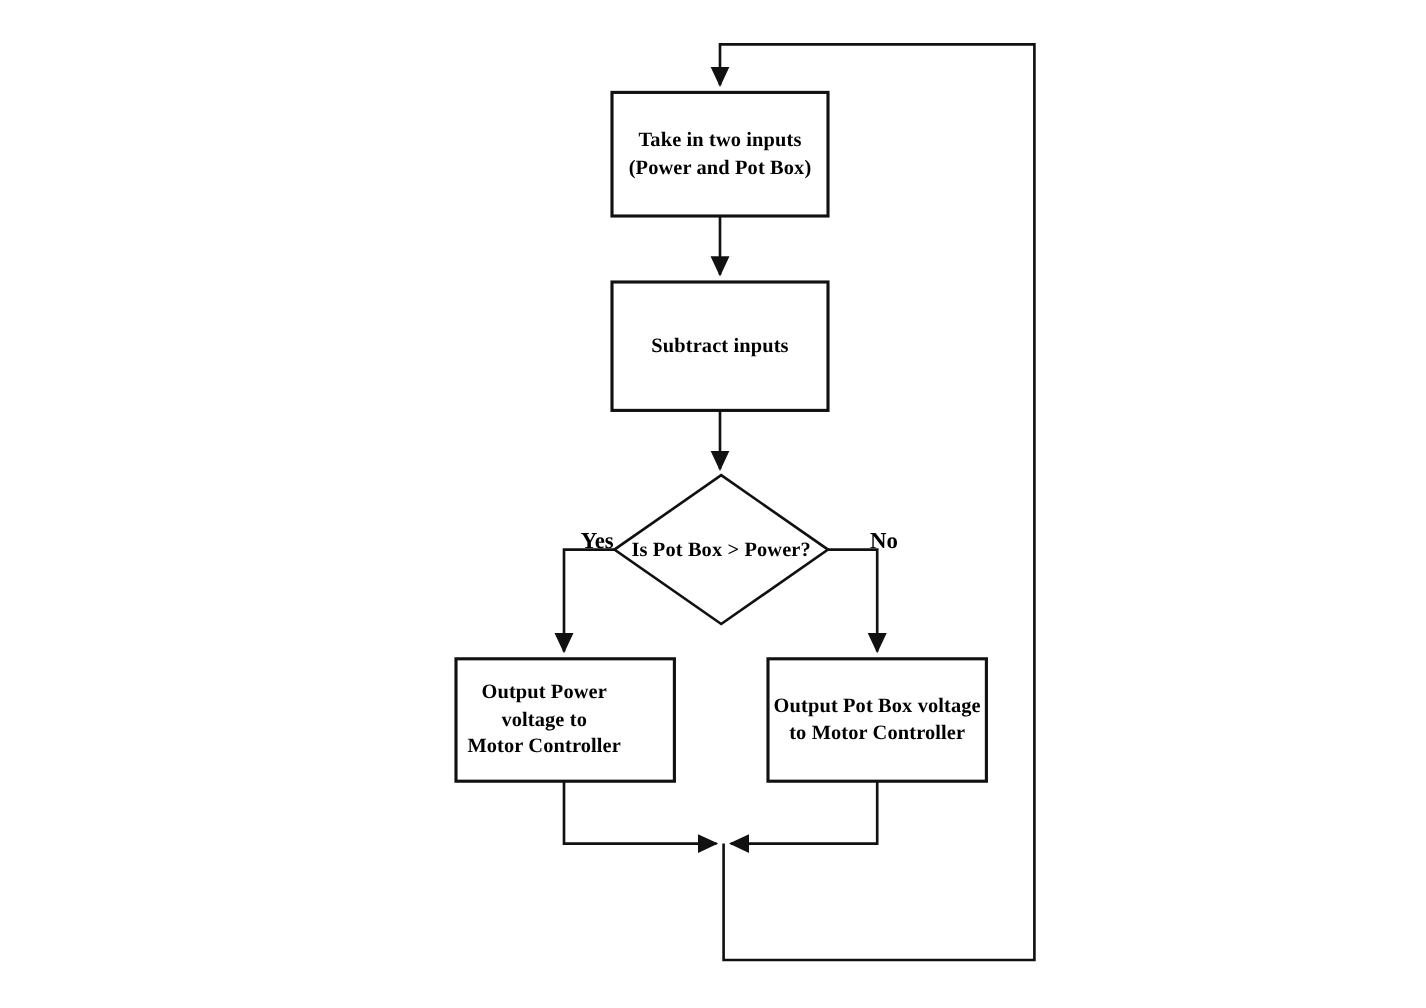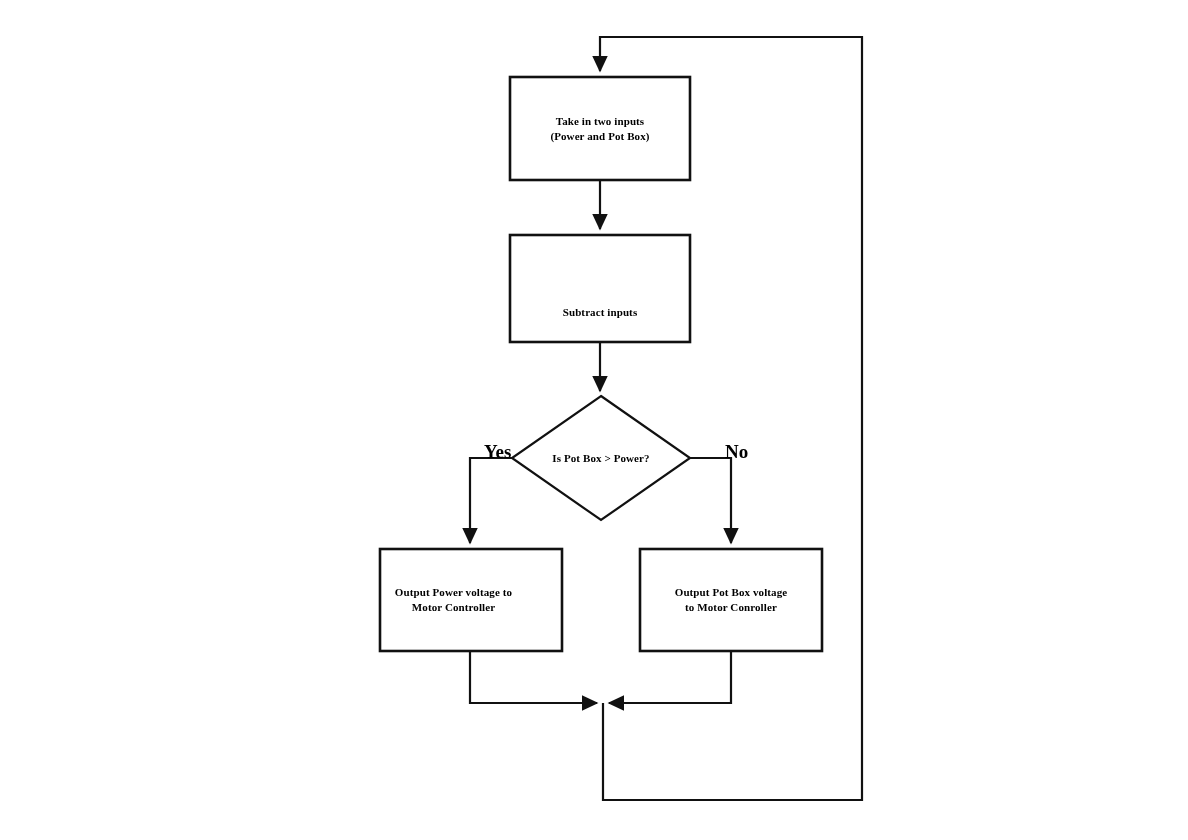--- a/index.html
+++ b/index.html
@@ -26,21 +26,21 @@
     height: 840px;
   }
   .node-label {
     position: absolute;
     display: flex;
     align-items: center;
     justify-content: center;
     text-align: center;
     font-family: "Liberation Serif", "DejaVu Serif", serif;
     font-weight: bold;
-    font-size: 11px;
+    font-size: 17px;
     line-height: 1.35;
     color: #000000;
     letter-spacing: 0.1px;
     white-space: pre-line;
     pointer-events: none;
   }
   .edge-label {
     position: absolute;
     font-family: "Liberation Serif", "DejaVu Serif", serif;
     font-weight: bold;
@@ -87,27 +87,27 @@
     <path d="M 690 458 L 731 458 L 731 543" fill="none" stroke="#111111" stroke-width="2.2" marker-end="url(#arrow-r)"></path>
 
     <path d="M 470 651 L 470 703 L 597 703" fill="none" stroke="#111111" stroke-width="2.2" marker-end="url(#arrow-r)"></path>
 
     <path d="M 731 651 L 731 703 L 609 703" fill="none" stroke="#111111" stroke-width="2.2" marker-end="url(#arrow-r)"></path>
   </svg>
 
   <div class="node-label" style="left:510px; top:77px; width:180px; height:103px;">Take in two inputs
 (Power and Pot Box)</div>
 
-  <div class="node-label" style="left:510px; top:235px; width:180px; height:107px;margin-top:24px;">Subtract inputs</div>
+  <div class="node-label" style="left:510px; top:235px; width:180px; height:107px;">Subtract inputs</div>
 
   <div class="node-label" style="left:512px; top:438px; width:178px; height:40px;">Is Pot Box &gt; Power?</div>
 
   <div class="node-label" style="left:380px; top:549px; width:147px; height:102px;">Output Power voltage to
 Motor Controller</div>
 
   <div class="node-label" style="left:640px; top:549px; width:182px; height:102px;">Output Pot Box voltage
-to Motor Conroller</div>
+to Motor Controller</div>
 
   <div class="edge-label" style="left:484px; top:442px;">Yes</div>
 
   <div class="edge-label" style="left:725px; top:442px;">No</div>
 
 </div>
 
 </body></html>

